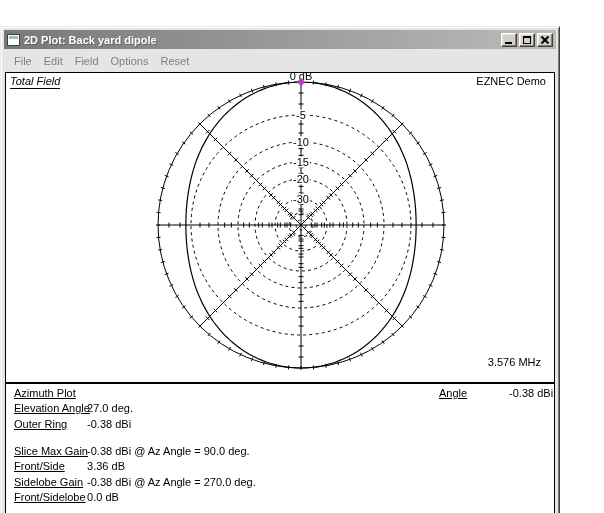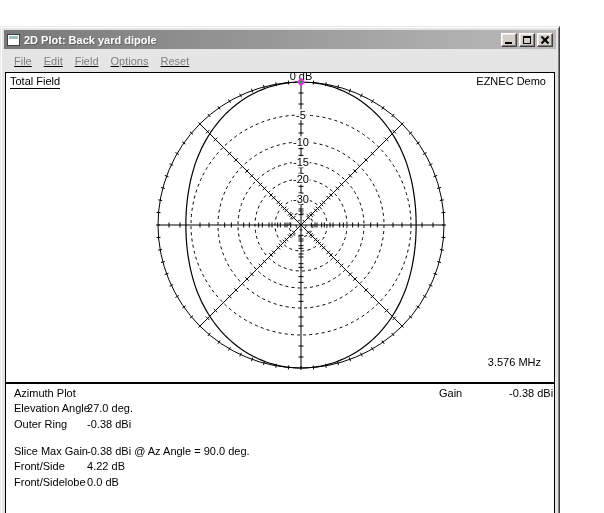--- a/index.html
+++ b/index.html
@@ -41,49 +41,50 @@
     border:1px solid #000; border-top-width:2px; }
   .glyph-close-a, .glyph-close-b {
     position:absolute; left:2px; top:5px; width:10px; height:2px; background:#000;
   }
   .glyph-close-a { transform: rotate(45deg); }
   .glyph-close-b { transform: rotate(-45deg); }
 
   
   .menubar {
     position: absolute; left:4px; right:4px; top:24px; height:20px;
-    display:flex; align-items:center; padding-left:3px;text-decoration:underline;
+    display:flex; align-items:center; padding-left:3px;
   }
   .menu-item { color:#7F7F7F; padding:2px 6px; white-space:nowrap; }
 
   
   .content {
     position:absolute; left:4px; right:4px; top:45px; bottom:7px;
     background:#ffffff; border:1px solid #000;
   }
   .field-type {
     position:absolute; left:4px; top:2px; padding-bottom:1px;
     border-bottom:1px solid #000;
+    font-style:italic;
   }
   .demo-label { position:absolute; right:8px; top:2px; }
   .freq-label { position:absolute; right:13px; top:283px; }
 
   .plot-svg { position:absolute; left:0; top:0; }
   .plot-svg text {
     font-family:"Liberation Sans", sans-serif; font-size:11px;
     fill:#000; stroke:#ffffff; stroke-width:3px; paint-order:stroke;
   }
 
   .divider { position:absolute; left:0; right:0; top:309px; height:2px; background:#000; }
 
   .info-left  { position:absolute; left:8px;  top:314px; }
   .info-right { position:absolute; left:433px; top:314px; }
   .stats      { position:absolute; left:8px;  top:372px; }
   .row { height:15.4px; white-space:nowrap; }
-  .lbl { display:inline-block; width:70px; }
+  .lbl { display:inline-block; width:70px;text-decoration:underline; }
   .info-right .lbl { width:67px; }
   .val { display:inline-block; }
 </style>
 </head>
 <body>
 
 <div class="window">
 
   <div class="titlebar">
     <div class="title-icon"></div>
@@ -364,33 +365,37 @@
         <span class="val">27.0 deg.</span>
       </div>
       <div class="row">
         <span class="lbl">Outer Ring</span>
         <span class="val">-0.38 dBi</span>
       </div>
     </div>
 
     <div class="info-right">
       <div class="row">
-        <span class="lbl">Gain</span>
+        <span class="lbl">Angle</span>
         <span class="val">-0.38 dBi</span>
       </div>
     </div>
 
     <div class="stats">
       <div class="row">
         <span class="lbl">Slice Max Gain</span>
         <span class="val">-0.38 dBi @ Az Angle = 90.0 deg.</span>
       </div>
       <div class="row">
         <span class="lbl">Front/Side</span>
-        <span class="val">4.22 dB</span>
+        <span class="val">3.36 dB</span>
+      </div>
+      <div class="row">
+        <span class="lbl">Sidelobe Gain</span>
+        <span class="val">-0.38 dBi @ Az Angle = 270.0 deg.</span>
       </div>
       <div class="row">
         <span class="lbl">Front/Sidelobe</span>
         <span class="val">0.0 dB</span>
       </div>
     </div>
 
   </div>
 </div>
 

